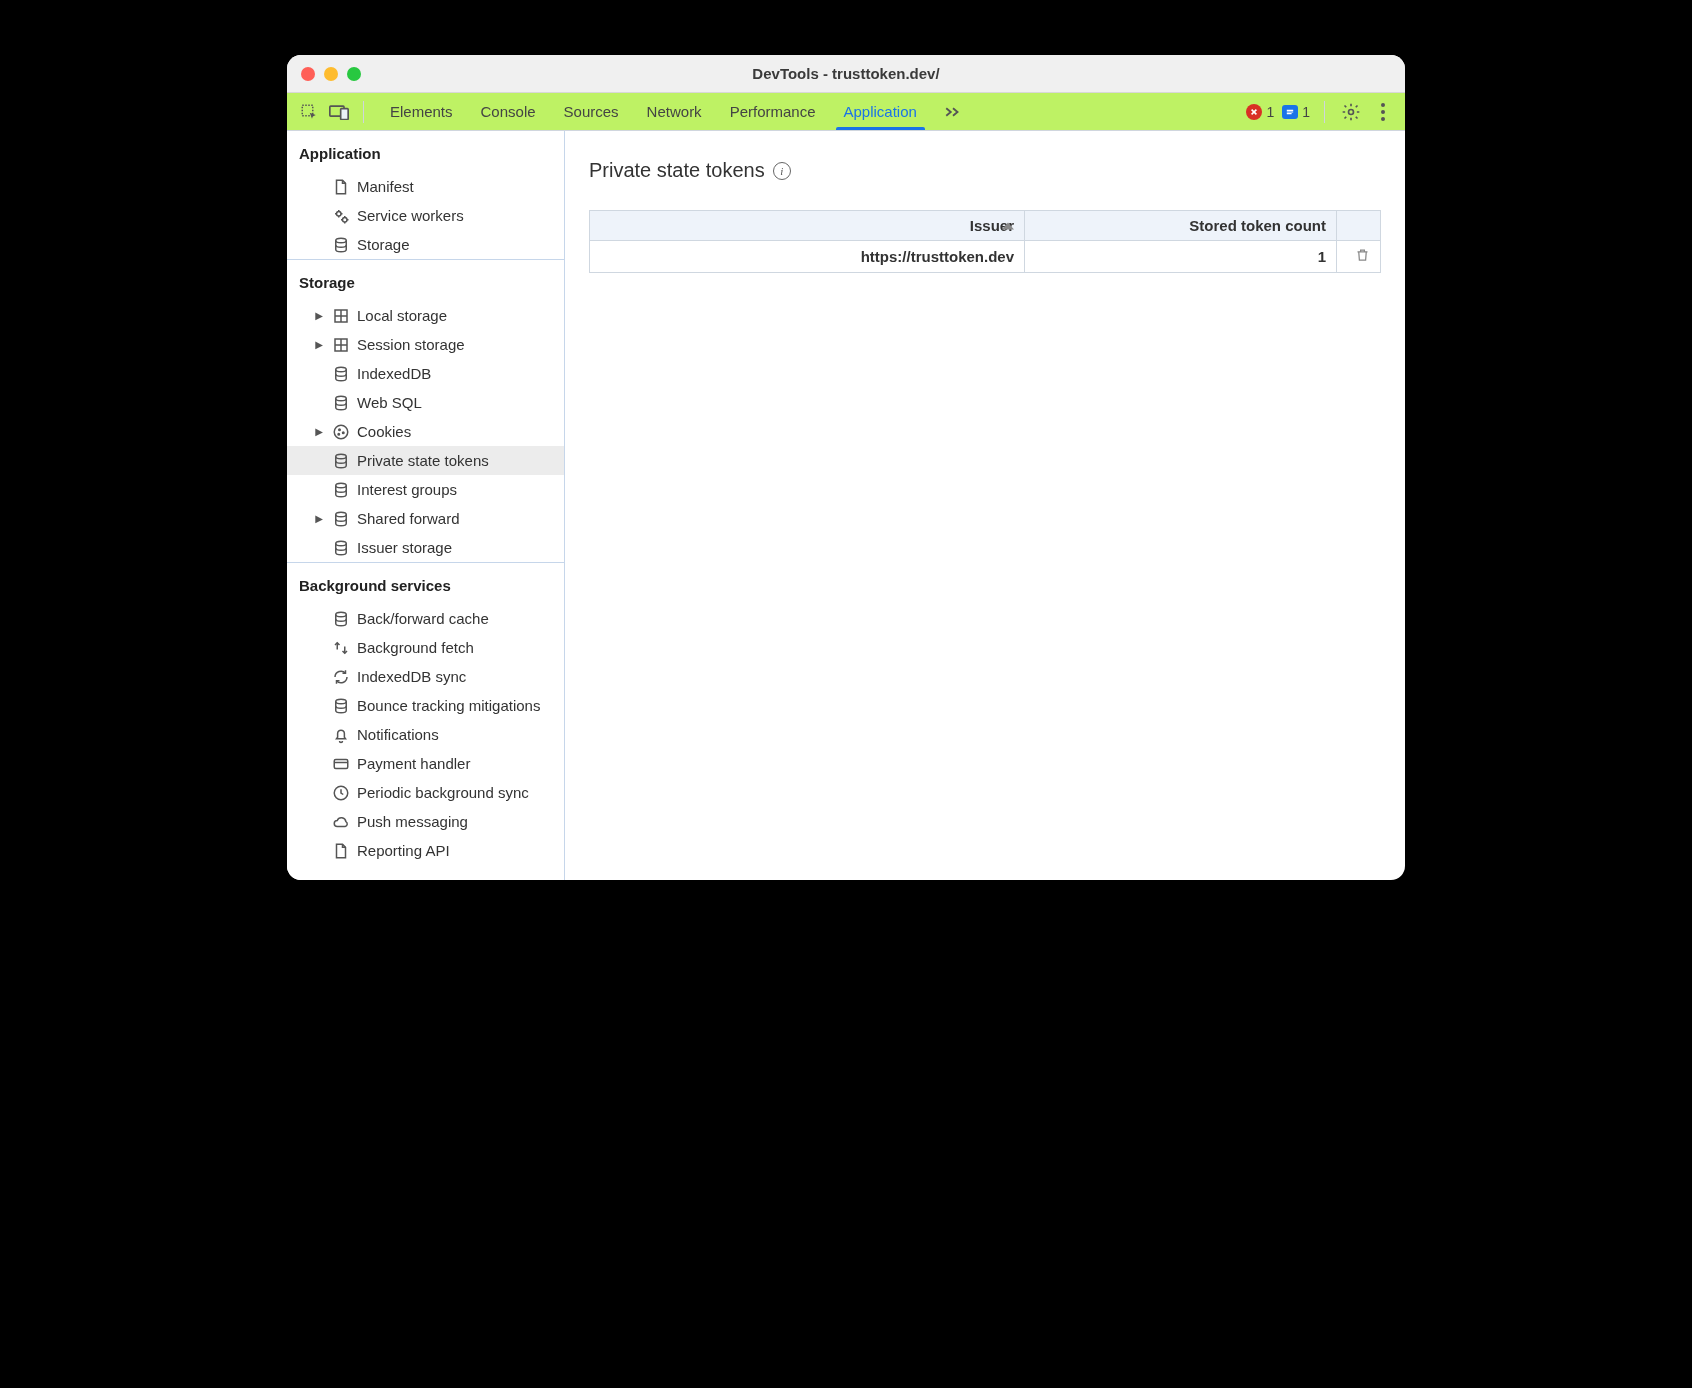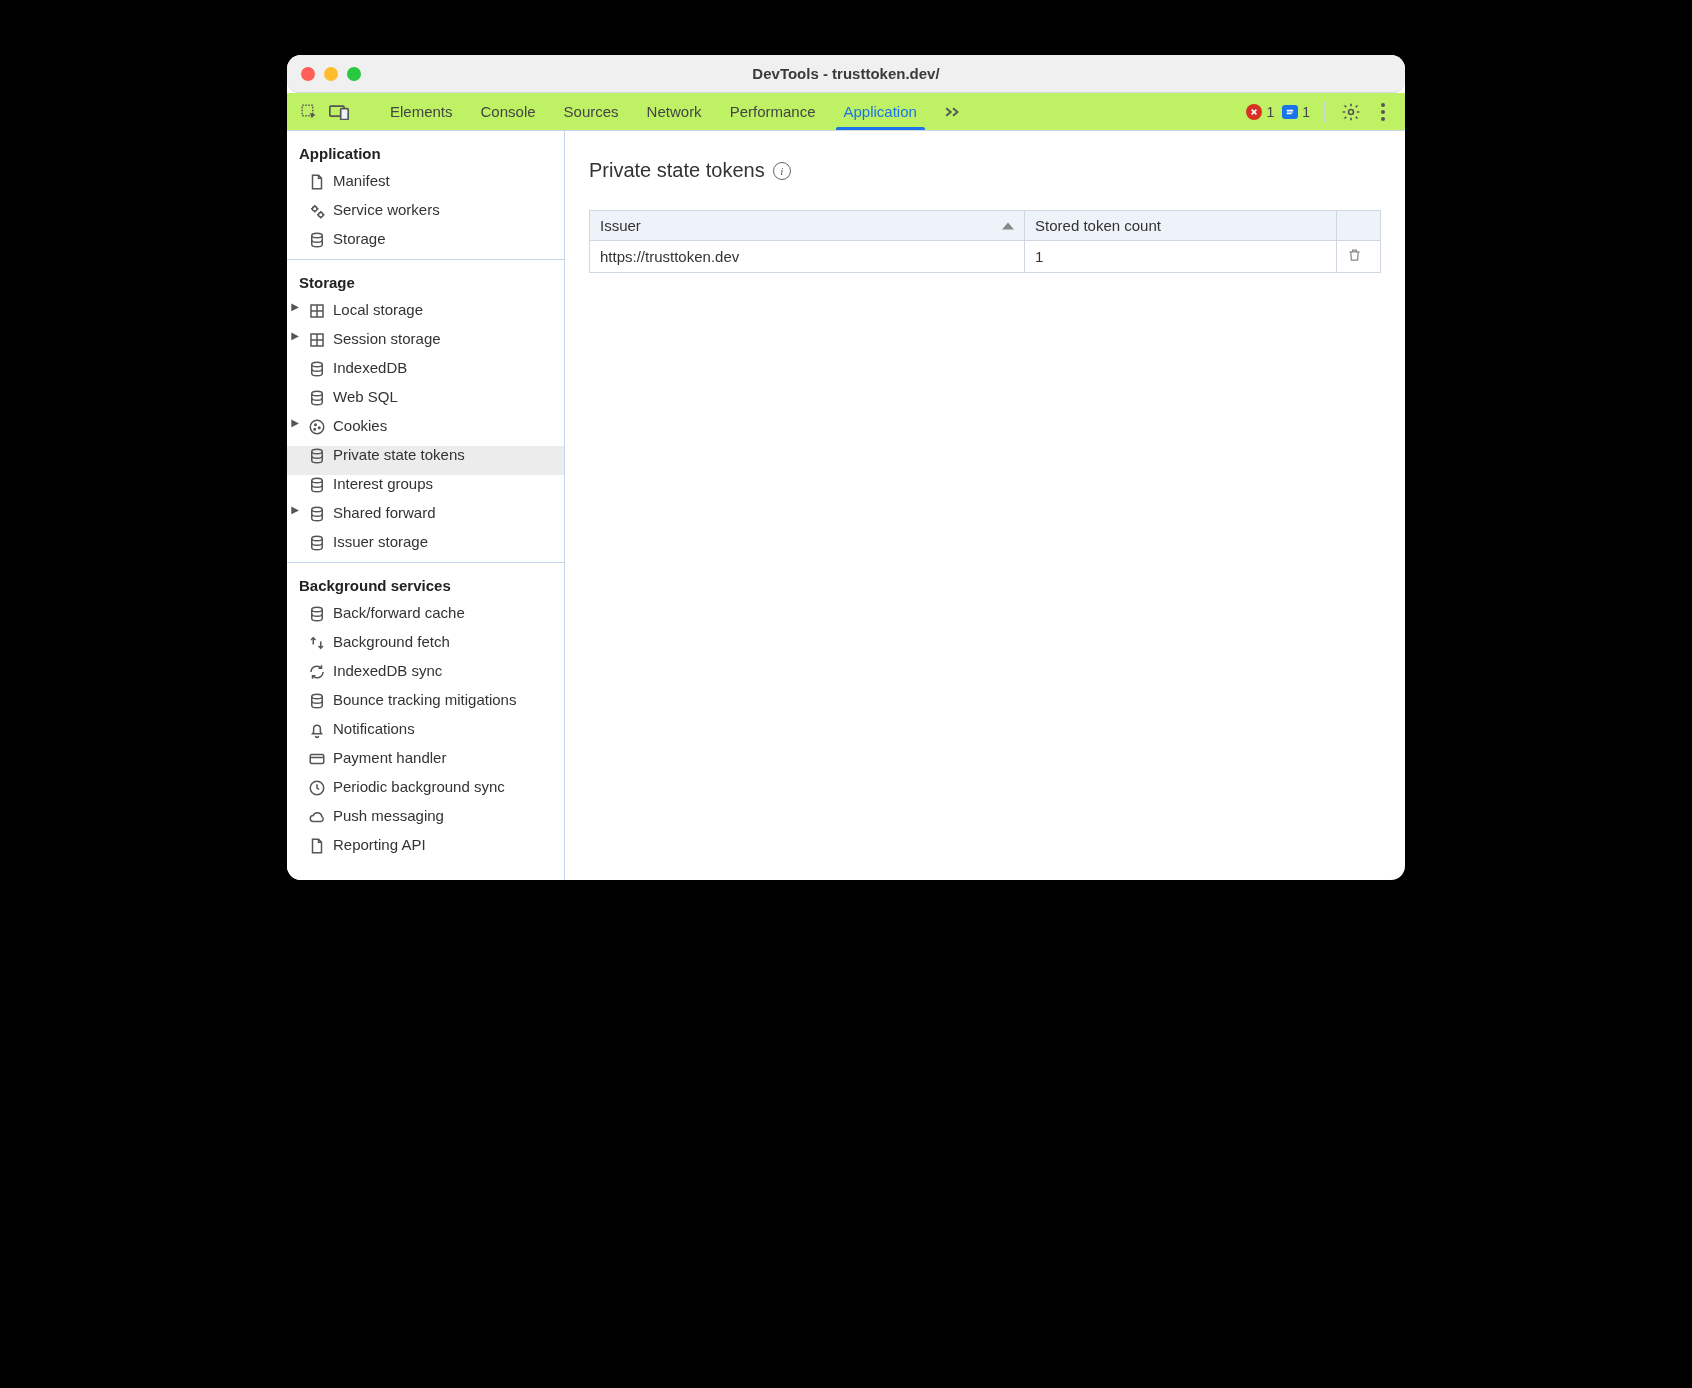--- a/index.html
+++ b/index.html
@@ -24,21 +24,20 @@
     flex-direction: column;
   }
   .titlebar {
     height: 38px;
     background: #f0f0f0;
     display: flex;
     align-items: center;
     padding: 10px 14px;
     position: relative;
     border-bottom: 1px solid #d8d8d8;
-    border-radius: 12px;
   }
   .traffic { display: flex; gap: 9px; }
   .traffic span { width: 14px; height: 14px; border-radius: 50%; display: inline-block; }
   .tr-red { background: #ff5f57; }
   .tr-yellow { background: #febc2e; }
   .tr-green { background: #28c840; }
   .title {
     position: absolute; left: 0; right: 0; text-align: center;
     font-size: 15px; font-weight: 600; color: #3a3a3a;
     pointer-events: none;
@@ -90,23 +89,23 @@
   }
   .section-title {
     font-weight: 600;
     padding: 14px 12px 10px 12px;
     font-size: 15px;
     color: #222;
   }
   .sep-h { border-bottom: 1px solid #c6d6ea; }
   .tree-item {
     display: flex;
-    align-items: flex-start;
+    align-items: center;
     height: 29px;
-    padding-left: 2px;
+    padding-left: 26px;
     cursor: pointer;
     gap: 6px;
   }
   .tree-item.selected { background: #ececec; }
   .arrow { width: 12px; display: inline-flex; justify-content: center; color: #555; font-size: 10px; }
   .arrow.blank { visibility: hidden; }
   .icon-slot { width: 20px; height: 20px; display: flex; align-items: center; justify-content: center; color: #555; }
   .main {
     flex: 1;
     padding: 28px 24px;
@@ -126,23 +125,23 @@
     font-size: 11px; color: #555; font-style: italic; font-family: serif;
   }
   table.data {
     width: 100%;
     border-collapse: collapse;
     font-size: 15px;
     color: #333;
   }
   table.data th, table.data td {
     border: 1px solid #cfd7e0;
-    text-align: left;
+    text-align: right;
     padding: 6px 10px;
-    font-weight: 400;
+    font-weight: 700;
   }
   table.data th {
     background: #eef3fa;
     position: relative;
   }
   .sort-caret {
     position: absolute; right: 10px; top: 50%; transform: translateY(-50%);
     width: 0; height: 0; border-left: 6px solid transparent; border-right: 6px solid transparent;
     border-bottom: 7px solid #888;
   }

